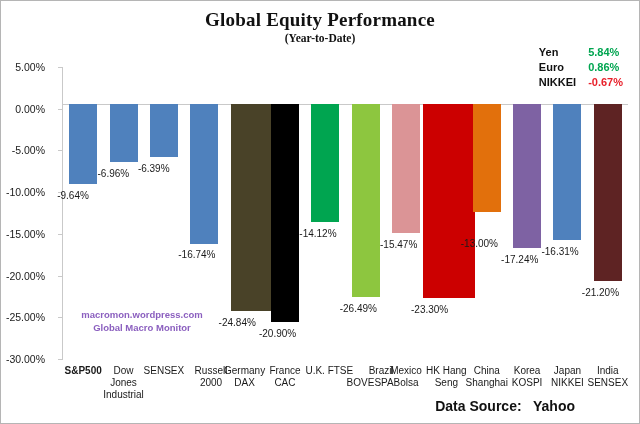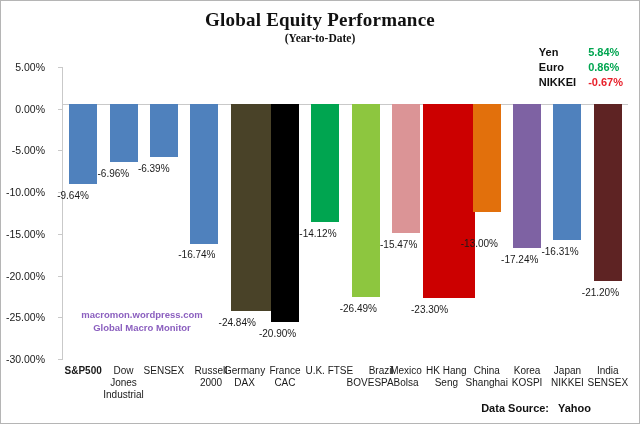--- a/index.html
+++ b/index.html
@@ -166,23 +166,23 @@
     color: #8b5fbf;
     font-size: 9.5px;
     font-weight: bold;
     line-height: 13px;
   }
   #watermark div { white-space: nowrap; }
 
   
   #data-source {
     position: absolute;
-    right: 48px;
+    right: 64px;
     bottom: 9px;
-    font-size: 11px;
+    font-size: 14px;
     font-weight: bold;
     color: #111111;
     white-space: pre;
   }
 </style>
 </head>
 <body>
 
 <div id="frame">
 

